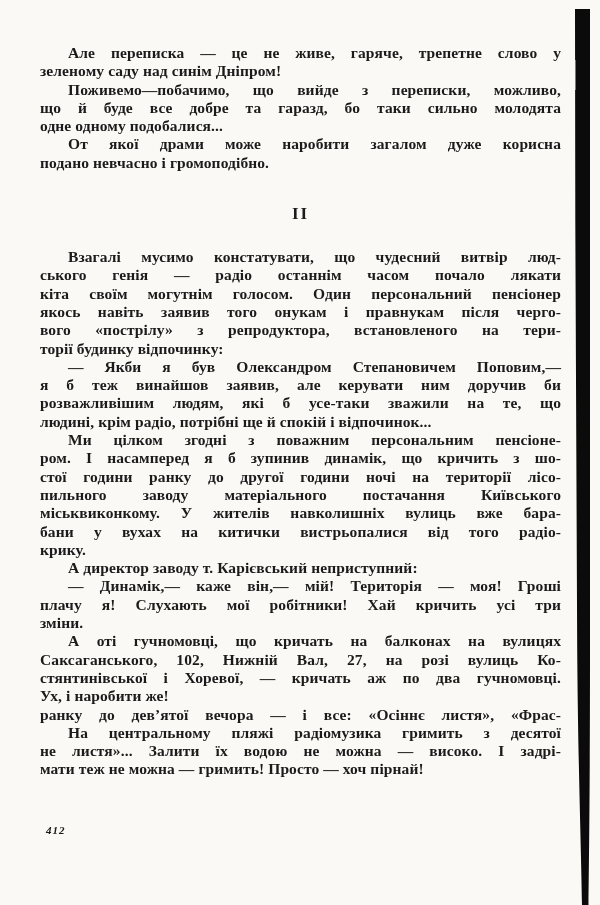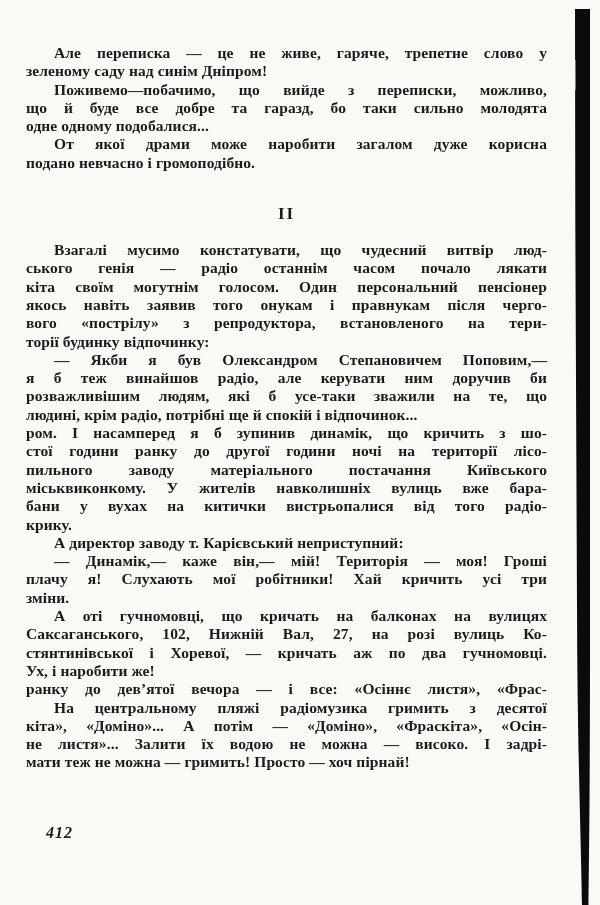--- a/index.html
+++ b/index.html
@@ -10,21 +10,21 @@
   }
   .page{
     position:relative;
     width:600px;height:905px;
     background:#faf9f6;
     overflow:hidden;
     color:#1b1b1b;
   }
   .text-block{
     position:absolute;
-    left:26px;top:44px;
+    left:40px;top:44px;
     width:521px;
     font-size:15.5px;
     font-weight:700;
     line-height:18.3px;
     letter-spacing:0.1px;
   }
   .para{margin:0;padding:0;}
   .line{
     text-align:justify;
     text-align-last:justify;
@@ -33,27 +33,27 @@
     overflow:visible;
   }
   .line.first{text-indent:28px;}
   .line.last{text-align-last:left;}
   .section-heading{
     text-align:center;
     font-size:17px;
     font-weight:700;
     letter-spacing:2px;
     margin-top:32px;
-    margin-bottom:17px;
+    margin-bottom:24px;
     line-height:20px;
   }
   .page-number{
     position:absolute;
     left:46px;top:824px;
-    font-size:16px;
+    font-size:11px;
     font-weight:700;
     font-style:italic;
     letter-spacing:1px;
   }
   .scan-bar{
     position:absolute;
     top:0;right:0;
     width:30px;height:905px;
     pointer-events:none;
   }
@@ -84,25 +84,26 @@
         <div class="para">
           <div class="line first">Взагалі мусимо констатувати, що чудесний витвір люд-</div>
           <div class="line">ського генія — радіо останнім часом почало лякати</div>
           <div class="line">кіта своїм могутнім голосом. Один персональний пенсіонер</div>
           <div class="line">якось навіть заявив того онукам і правнукам після черго-</div>
           <div class="line">вого «пострілу» з репродуктора, встановленого на тери-</div>
           <div class="line last">торії будинку відпочинку:</div>
         </div>
         <div class="para">
           <div class="line first">— Якби я був Олександром Степановичем Поповим,—</div>
-          <div class="line">я б теж винайшов радіо, але керувати ним доручив би</div>
+          <div class="line">я б теж винайшов заявив, але керувати ним доручив би</div>
           <div class="line">розважливішим людям, які б усе-таки зважили на те, що</div>
           <div class="line last">людині, крім радіо, потрібні ще й спокій і відпочинок...</div>
         </div>
         <div class="para">
+          <div class="line first">Ми цілком згодні з поважним персональним пенсіоне-</div>
           <div class="line">ром. І насамперед я б зупинив динамік, що кричить з шо-</div>
           <div class="line">стої години ранку до другої години ночі на території лісо-</div>
           <div class="line">пильного заводу матеріального постачання Київського</div>
           <div class="line">міськвиконкому. У жителів навколишніх вулиць вже бара-</div>
           <div class="line">бани у вухах на китички вистрьопалися від того радіо-</div>
           <div class="line last">крику.</div>
         </div>
         <div class="para">
           <div class="line first last">А директор заводу т. Карієвський неприступний:</div>
         </div>
@@ -113,21 +114,20 @@
         </div>
         <div class="para">
           <div class="line first">А оті гучномовці, що кричать на балконах на вулицях</div>
           <div class="line">Саксаганського, 102, Нижній Вал, 27, на розі вулиць Ко-</div>
           <div class="line">стянтинівської і Хоревої, — кричать аж по два гучномовці.</div>
           <div class="line last">Ух, і наробити же!</div>
         </div>
         <div class="para">
           <div class="line">ранку до дев’ятої вечора — і все: «Осіннє листя», «Фрас-</div>
           <div class="line first">На центральному пляжі радіомузика гримить з десятої</div>
-          <div class="line">кіта», «Доміно»... А потім — «Доміно», «Фраскіта», «Осін-</div>
           <div class="line">не листя»... Залити їх водою не можна — високо. І задрі-</div>
           <div class="line last">мати теж не можна — гримить! Просто — хоч пірнай!</div>
         </div>
       </div>
   </div>
 
   <div class="page-number">412</div>
 
   <svg class="scan-bar" viewBox="0 0 30 905" aria-hidden="true">
     <path d="M5,9 L20,9 L20,650 C20,770 19.2,850 18.5,905 L12,905

